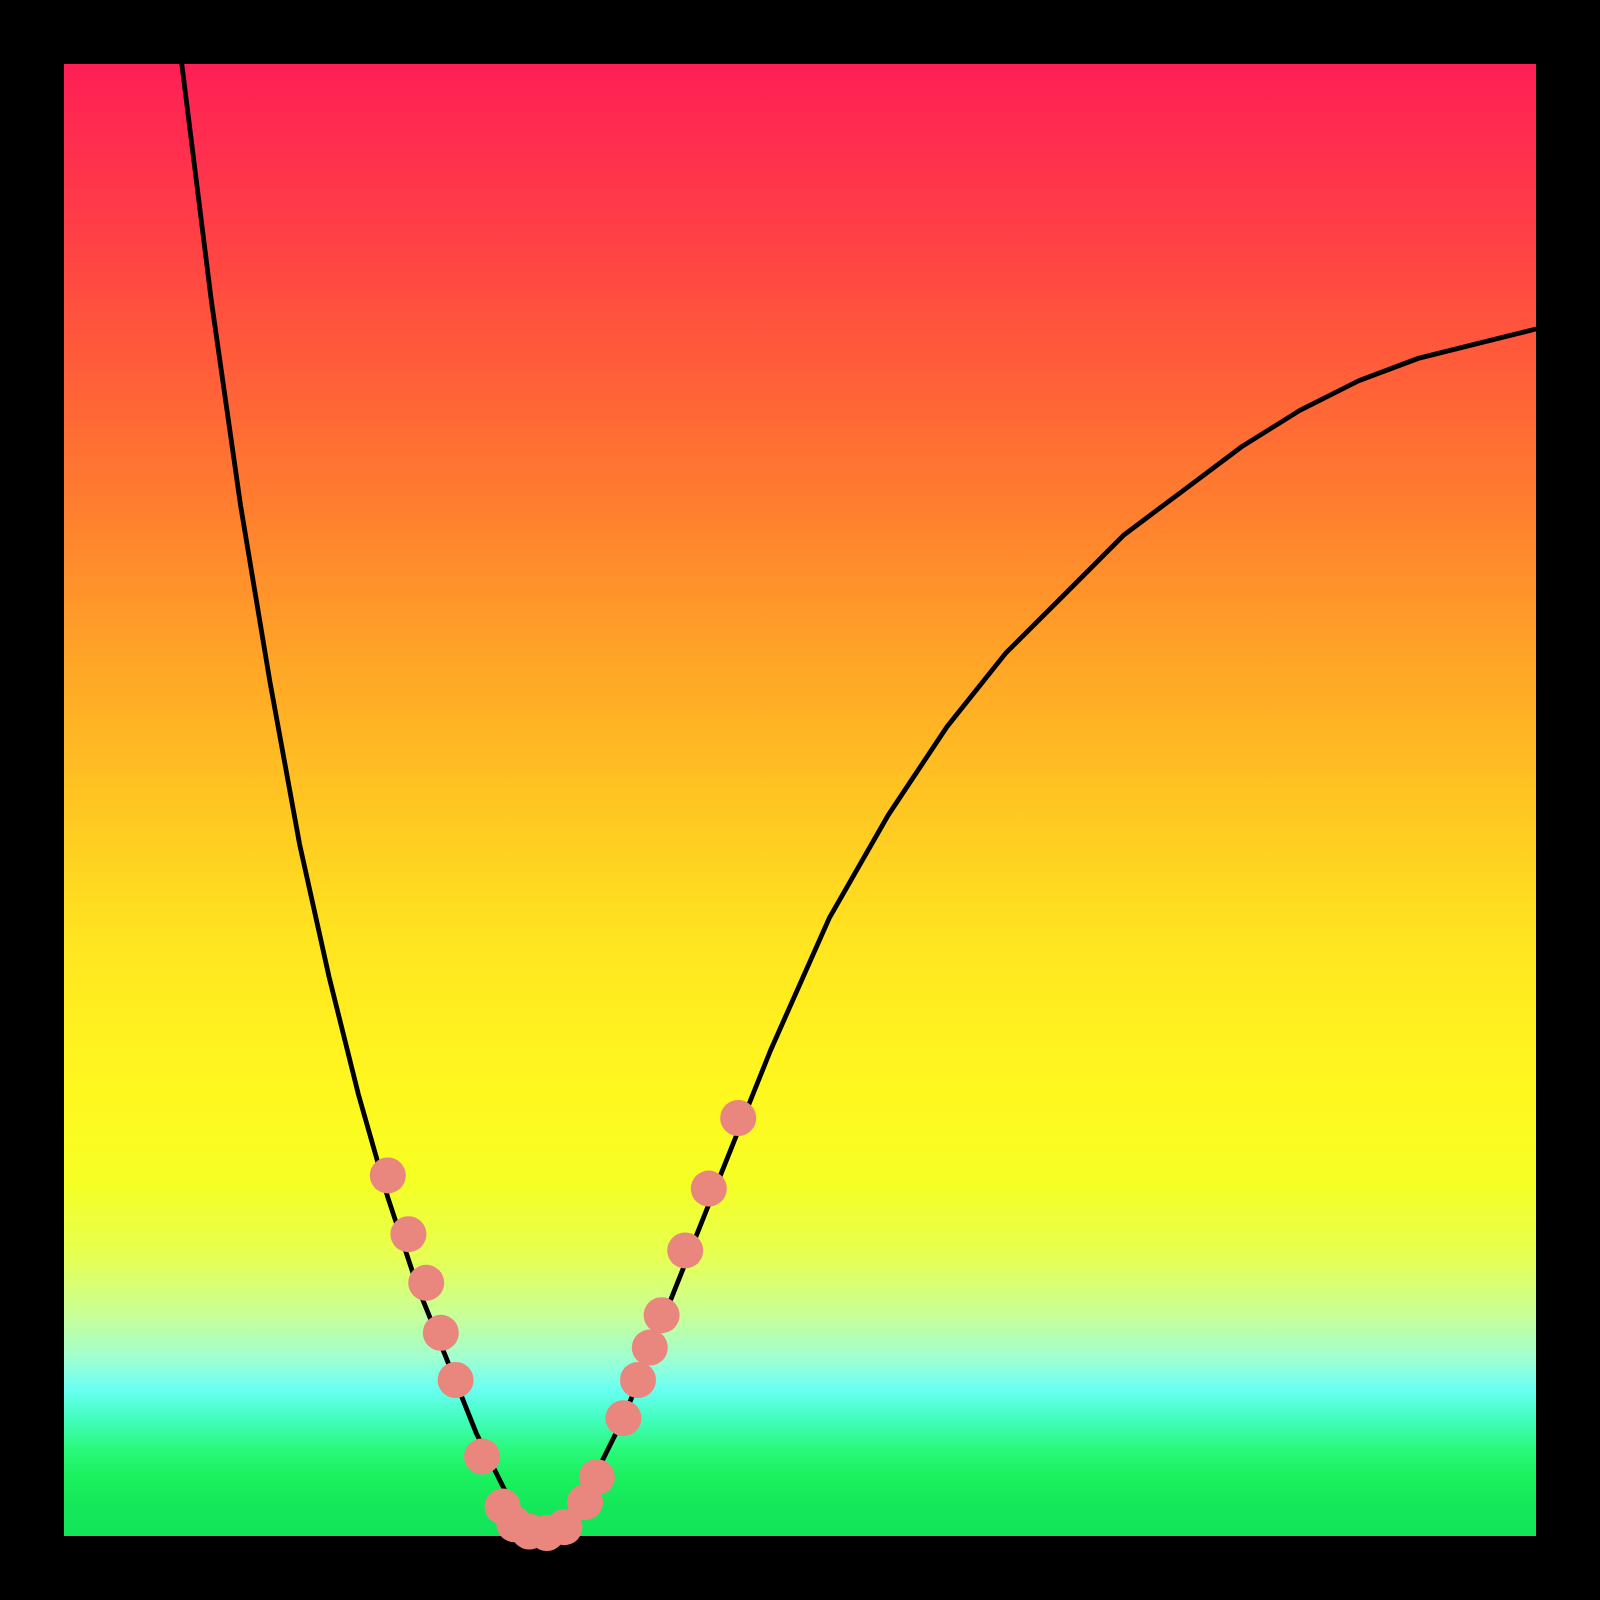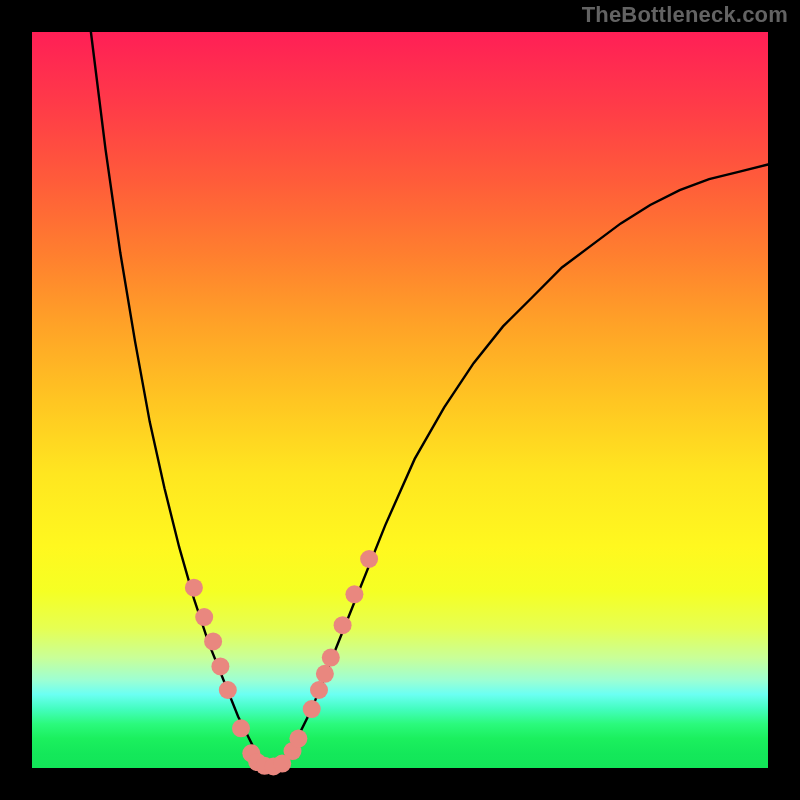--- a/index.html
+++ b/index.html
@@ -90,14 +90,13 @@
         <circle cx="311.7" cy="709.1" r="9" fill="#e9877f"></circle>
         <circle cx="319.0" cy="690.0" r="9" fill="#e9877f"></circle>
         <circle cx="324.9" cy="673.8" r="9" fill="#e9877f"></circle>
         <circle cx="330.8" cy="657.6" r="9" fill="#e9877f"></circle>
         <circle cx="342.6" cy="625.2" r="9" fill="#e9877f"></circle>
         <circle cx="354.4" cy="594.3" r="9" fill="#e9877f"></circle>
         <circle cx="369.1" cy="559.0" r="9" fill="#e9877f"></circle>
       </g>
   </svg>
 
-  <div class="watermark">TheBottleneck.com</div>
 </div>
 
 </body></html>

